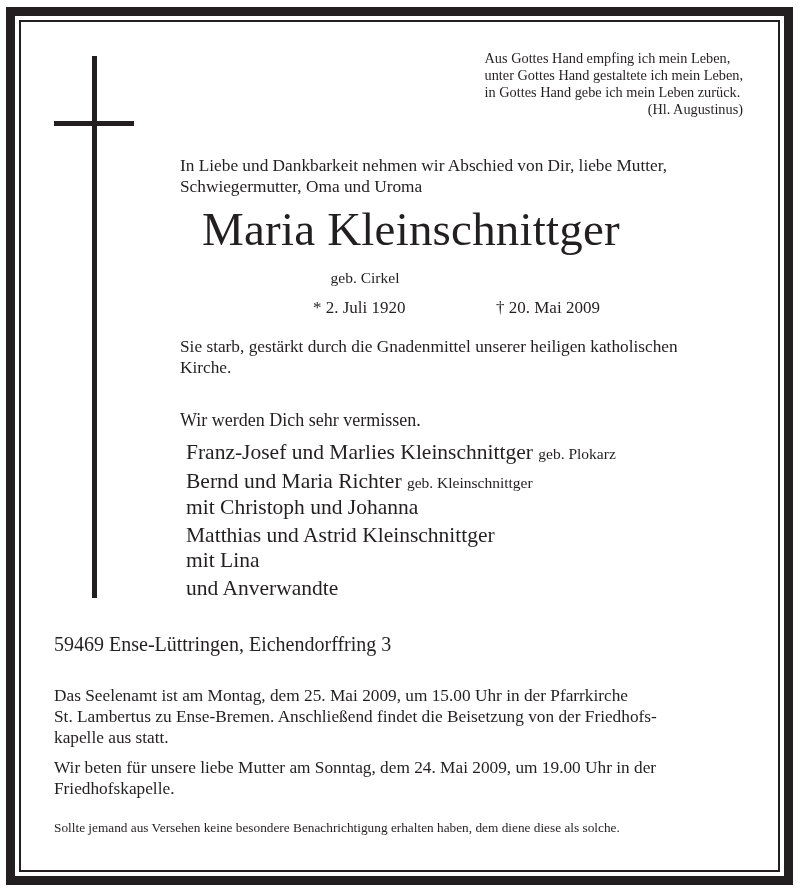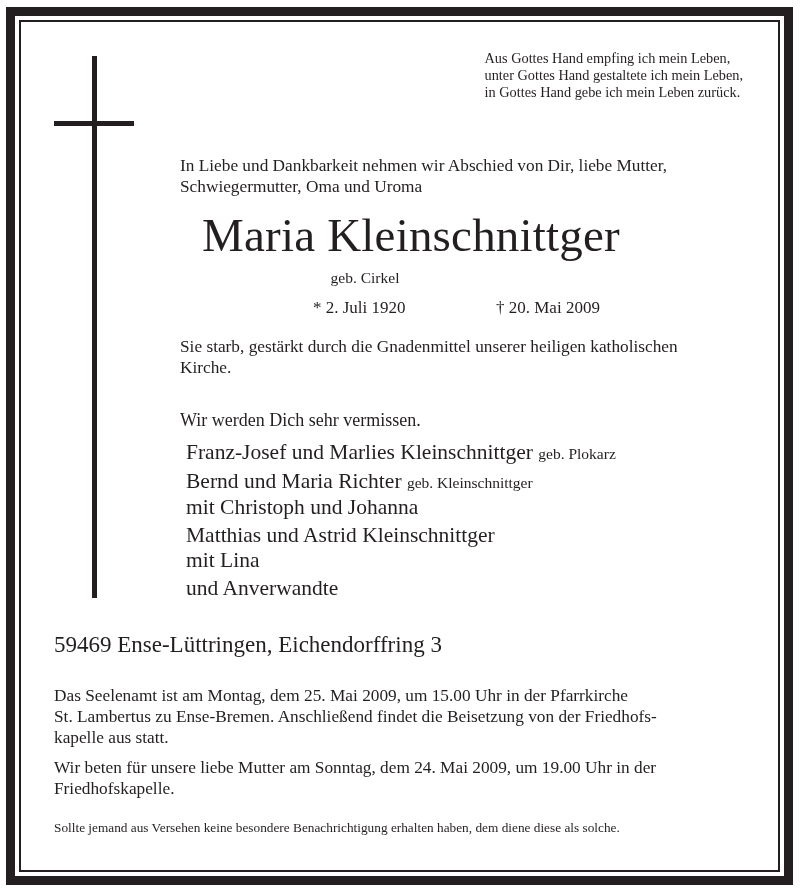--- a/index.html
+++ b/index.html
@@ -10,32 +10,32 @@
   .inner-frame { position:absolute; left:19px; top:20px; width:761px; height:852px;
                  box-sizing:border-box; border:2px solid #231f20; background:#fff; }
   .cross-v { position:absolute; left:92px; top:56px; width:5px; height:542px; background:#231f20; }
   .cross-h { position:absolute; left:54px; top:121px; width:80px; height:5px; background:#231f20; }
   .abs { position:absolute; white-space:nowrap; }
   .quote { right:57px; top:50px; text-align:left; font-size:14.3px; line-height:17px; }
   .quote .line { display:block; }
   .quote .attribution { display:block; text-align:right; }
   .intro { left:180px; top:155px; font-size:17.3px; line-height:21px; }
   .intro .line { display:block; }
-  .name { left:0; width:800px; top:207px; text-align:center; font-size:47px; line-height:56px; letter-spacing:0.2px; padding-left:22px; box-sizing:border-box; }
+  .name { left:0; width:800px; top:201px; text-align:center; font-size:47px; line-height:56px; letter-spacing:0.2px; padding-left:22px; box-sizing:border-box; }
   .maiden { left:0; width:708px; top:268px; text-align:center; font-size:15.5px; line-height:20px; padding-left:22px; box-sizing:border-box; }
   .birth { left:313px; top:297px; font-size:17px; line-height:22px; }
   .death { left:496px; top:297px; font-size:17px; line-height:22px; }
   .died-text { left:180px; top:336px; font-size:17.3px; line-height:21px; }
   .died-text .line { display:block; }
   .miss { left:180px; top:410px; font-size:18px; line-height:21px; }
   .family { left:186px; top:440px; font-size:21.5px; }
   .family .row { display:block; line-height:25px;font-family:Liberation Serif, serif; }
   .family .row.gap { margin-top:3px; }
   .family .small { font-size:15.5px; }
-  .address { left:54px; top:634px; font-size:23px; line-height:21px; }
+  .address { left:54px; top:634px; font-size:20px; line-height:21px; }
   .mass { left:54px; top:685px; width:690px; font-size:17.3px; line-height:21px; white-space:normal; }
   .mass .line { display:block; white-space:nowrap; }
   .prayer { left:54px; top:757px; font-size:17.3px; line-height:21px; }
   .prayer .line { display:block; }
   .notice { left:54px; top:819px; font-size:13.3px; line-height:17px; }
 </style>
 </head>
 <body>
 
 <div class="outer-frame"></div>
@@ -43,20 +43,21 @@
 
 <div>
   <div class="cross-v"></div>
   <div class="cross-h"></div>
 </div>
 
 <div class="abs quote">
   <span class="line">Aus Gottes Hand empfing ich mein Leben,</span>
   <span class="line">unter Gottes Hand gestaltete ich mein Leben,</span>
   <span class="line">in Gottes Hand gebe ich mein Leben zurück.</span>
+  <span class="attribution">(Hl. Augustinus)</span>
 </div>
 
 <div class="abs intro">
   <span class="line">In Liebe und Dankbarkeit nehmen wir Abschied von Dir, liebe Mutter,</span>
   <span class="line">Schwiegermutter, Oma und Uroma</span>
 </div>
 
 <div class="abs name">Maria Kleinschnittger</div>
 <div class="abs maiden">geb. Cirkel</div>
 <div class="abs birth">* 2. Juli 1920</div>

